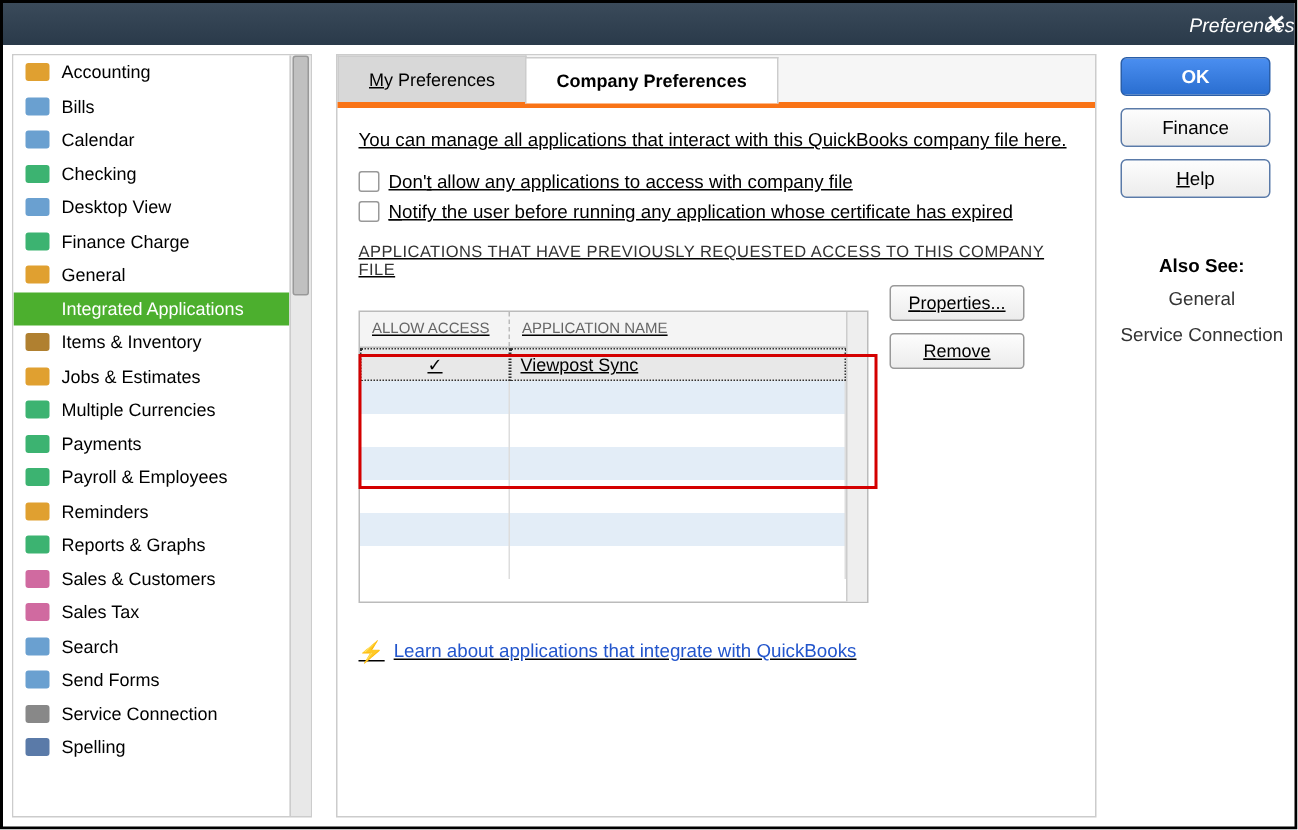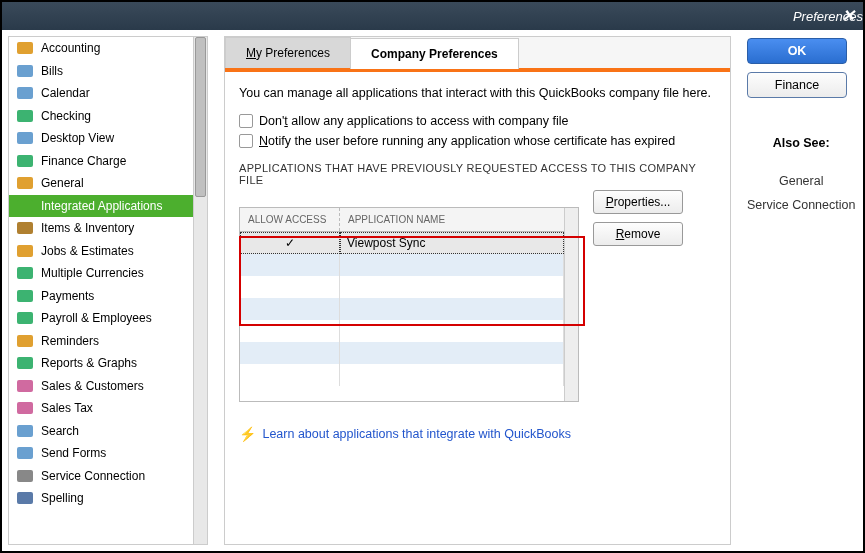--- a/index.html
+++ b/index.html
@@ -15,21 +15,21 @@
   .sidebar-thumb { position: absolute; top: 0; left: 1px; right: 1px; height: 160px; background: #c0c0c0; border: 1px solid #999; border-radius: 2px; }
   .sb-item { display: flex; align-items: center; padding: 4px 6px; gap: 6px; cursor: pointer; height: 22.5px; }
   .sb-item.selected { background: #4caf2e; color: #fff; }
   .sb-icon { width: 20px; height: 16px; display: flex; align-items: center; justify-content: center; }
   .sb-label { font-size: 12px; }
   .main { flex: 1; display: flex; flex-direction: column; border: 1px solid #ccc; padding: 0; }
   .tabs { display: flex; border-bottom: 4px solid #f97316; background: #f6f6f6; }
   .tab { padding: 8px 20px; border: 1px solid #ccc; border-bottom: none; background: #d8d8d8; cursor: pointer; margin-right: -1px; font-size: 12px; }
   .tab.active { background: #fff; font-weight: bold; position: relative; top: 1px; }
   .tab .u { text-decoration: underline; }
-  .content { padding: 14px 14px; flex: 1; position: relative; }
+  .content { padding: 14px 14px; flex: 1; position: relative; text-decoration: underline; }
   .intro { margin-bottom: 14px; font-size: 12.5px; }
   .chk-row { display: flex; align-items: center; gap: 6px; margin-bottom: 6px; font-size: 12.5px; }
   .chk { width: 14px; height: 14px; border: 1px solid #999; background: #fff; border-radius: 2px; }
   .chk-row .u { text-decoration: underline; }
   .section-title { font-size: 11px; letter-spacing: 0.3px; margin-top: 14px; margin-bottom: 4px; color: #333; }
   .apps-area { display: flex; gap: 14px; }
   .thead { display: flex; background: #f4f4f4; border-bottom: 1px solid #bbb; font-size: 10px; color: #666; }
   .th { padding: 6px 8px; }
   .th.allow { width: 100px; border-right: 1px dashed #bbb; }
   .th.name { flex: 1; }
@@ -48,21 +48,21 @@
   .btn2 { width: 90px; height: 24px; border: 1px solid #999; background: linear-gradient(#fdfdfd,#ececec); border-radius: 3px; cursor: pointer; font-size: 12px; }
   .btn2 .u { text-decoration: underline; }
   .learn { margin-top: 24px; display:flex; align-items:center; gap:6px; }
   .learn a { color: #2255cc; text-decoration: none; font-size: 12.5px; }
   .bolt { color: #f5b400; font-size:14px; }
   .right { width: 110px; display: flex; flex-direction: column; gap: 8px; align-items: flex-start; padding-top: 2px; }
   .rbtn { width: 100px; height: 26px; border: 1px solid #5a7aa8; background: linear-gradient(#fdfdfd,#ececec); border-radius: 4px; cursor: pointer; font-size: 12.5px; }
   .rbtn.primary { background: linear-gradient(#4a8ef0,#2a6ed0); color: #fff; font-weight: bold; border-color:#2a5ea8; }
   .rbtn .u { text-decoration: underline; }
   .also { margin-top: 30px; text-align: center; }
-  .also-title { font-weight: bold; font-size: 12.5px; margin-bottom: 24px; }
+  .also-title { font-weight: bold; font-size: 12.5px; margin-bottom: 8px; }
   .also-item { color: #333; font-size: 12.5px; margin-bottom: 10px; }
   .redbox { border:2px solid #d40000; position:absolute; left:14px; top:164px; width:346px; height:90px; pointer-events:none; }
 </style>
 </head>
 <body>
 
 <div class="window">
   <div class="titlebar">
     <span class="title">Preferences</span>
     <span class="close">✕</span>
@@ -316,20 +316,21 @@
         <div class="learn">
           <span class="bolt">⚡</span>
           <a href="#">Learn about applications that integrate with QuickBooks</a>
         </div>
       </div>
     </div>
 
     <div class="right">
       <button class="rbtn primary">OK</button>
       <button class="rbtn">Finance</button>
+      <button class="rbtn"><span class="u">H</span><span>elp</span></button>
       <div class="also">
         <div class="also-title">Also See:</div>
         <div class="also-item">General</div>
         <div class="also-item">Service Connection</div>
       </div>
     </div>
 
   </div>
 </div>
 

